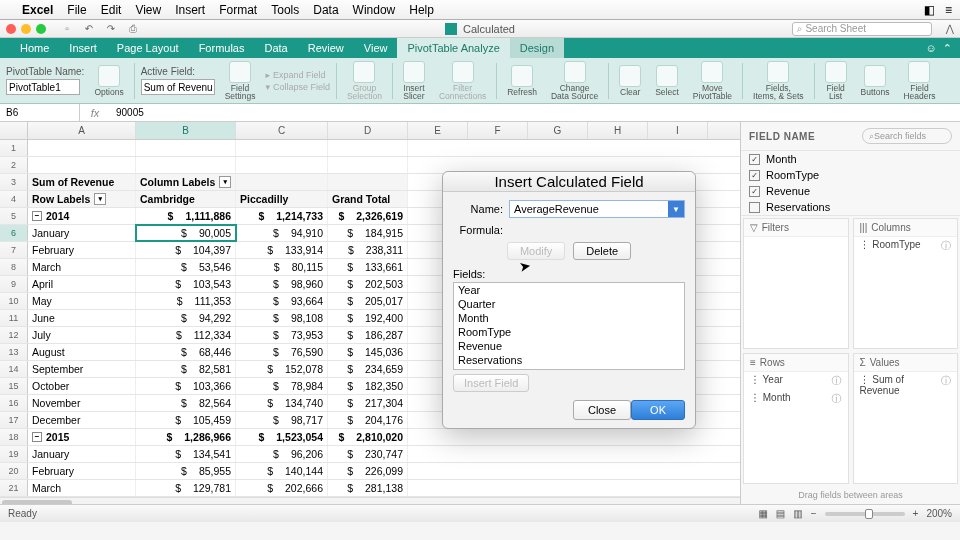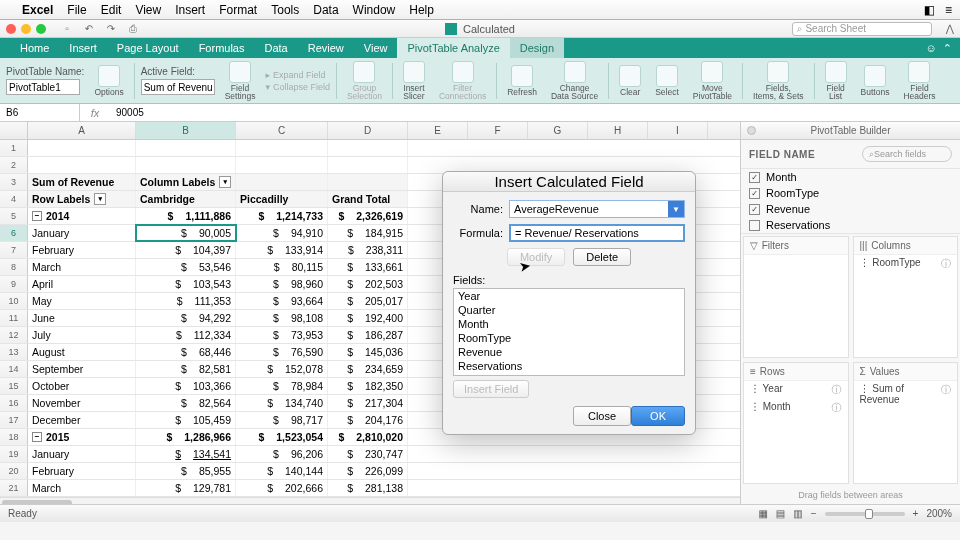--- a/index.html
+++ b/index.html
@@ -410,21 +410,21 @@
         <div class="row">
           <div class="row-h">18</div>
           <div class="cell bold" style="width: 108px;"><span class="collapse">−</span>2015</div>
           <div class="cell num bold cur" style="width: 100px;">1,286,966</div>
           <div class="cell num bold cur" style="width: 92px;">1,523,054</div>
           <div class="cell num bold cur" style="width: 80px;">2,810,020</div>
         </div>
         <div class="row">
           <div class="row-h">19</div>
           <div class="cell " style="width: 108px;">   January</div>
-          <div class="cell num cur" style="width: 100px; text-decoration: underline;">134,541</div>
+          <div class="cell num cur" style="width: 100px;">134,541</div>
           <div class="cell num cur" style="width: 92px;">96,206</div>
           <div class="cell num cur" style="width: 80px;">230,747</div>
         </div>
         <div class="row">
           <div class="row-h">20</div>
           <div class="cell " style="width: 108px;">   February</div>
           <div class="cell num cur" style="width: 100px;">85,955</div>
           <div class="cell num cur" style="width: 92px;">140,144</div>
           <div class="cell num cur" style="width: 80px;">226,099</div>
         </div>
@@ -436,24 +436,20 @@
           <div class="cell num cur" style="width: 80px;">281,138</div>
         </div>
       </div>
     <div class="hscroll">
         <div class="thumb"></div>
       </div>
 
   </div>
 
   <div class="pv-builder">
-    <div class="pv-b-title">
-      <div class="dot"></div>
-      <span>PivotTable Builder</span>
-    </div>
     <div class="pv-section" style="display:flex;align-items:center;">
       <span class="pv-label">FIELD NAME</span>
       <div class="pv-search">
           <span>⌕</span> 
           <span>Search fields</span>
         </div>
     </div>
     <div class="pv-field-list" id="pv-fields">
         <div class="pv-field-row">
           <span class="chk">✓</span>
@@ -527,21 +523,20 @@
   <div class="dialog-body">
     <div class="form-row">
       <label>Name:</label>
       <div class="combo">
           <span>AverageRevenue</span>
           <div class="arrow">▼</div>
         </div>
     </div>
     <div class="form-row">
       <label>Formula:</label>
-      <div class="formula-box">= Revenue/ Reservations</div>
     </div>
     <div class="btn-row">
       <button class="btn disabled">Modify</button>
       <button class="btn">Delete</button>
     </div>
     <div style="font-size:11px;margin-bottom:2px;">Fields:</div>
     <div class="fields-box" id="dialog-fields">
         <div>Year</div>
         <div>Quarter</div>
         <div>Month</div>

